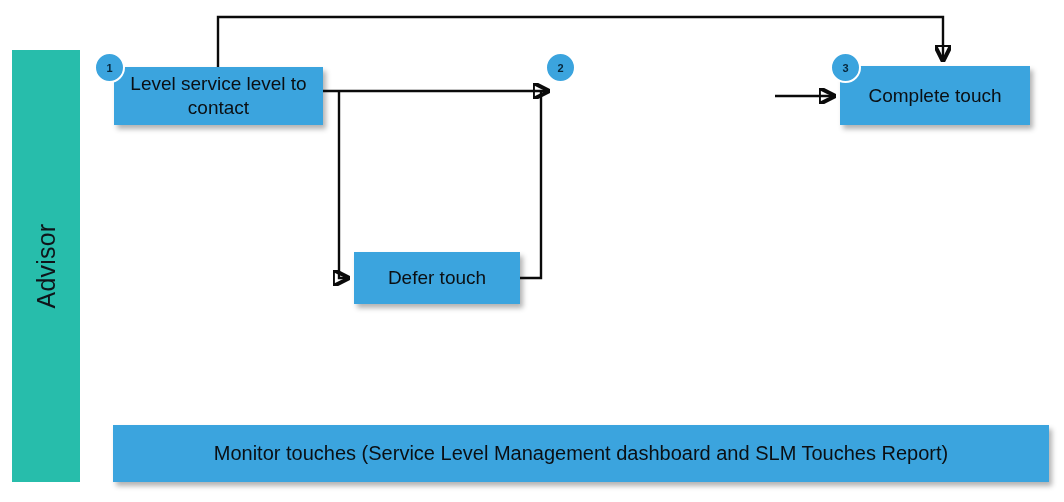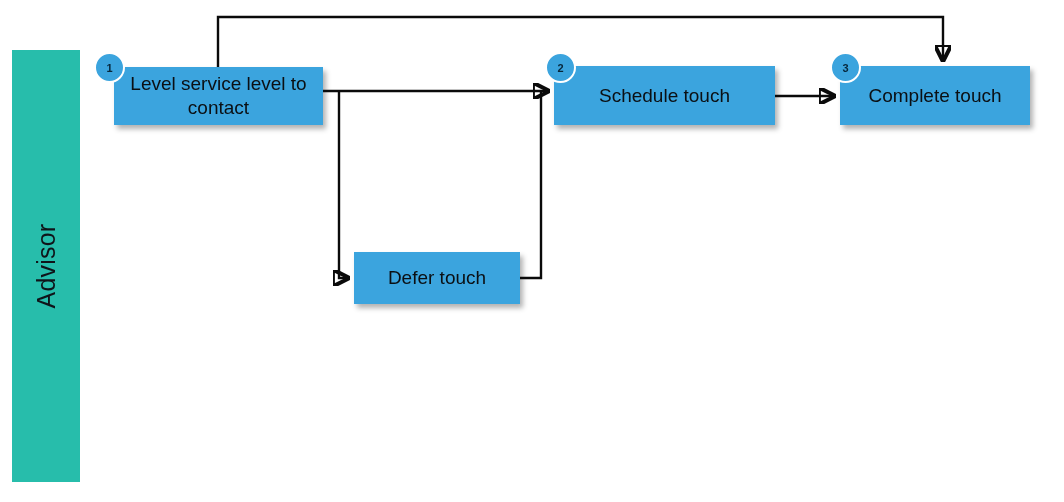--- a/index.html
+++ b/index.html
@@ -119,30 +119,30 @@
 
     <path d="M 520 278 L 541 278 L 541 92"></path>
 
     <path d="M 775 96 L 834 96" marker-end="url(#arrow)"></path>
   </svg>
 
   <div class="node" id="node-apply">
     <span>Level service level to contact</span>
   </div>
 
-  <div class="node" id="node-sched">
-    <span>Schedule touch</span>
-  </div>
 
   <div class="node" id="node-comp">
     <span>Complete touch</span>
   </div>
 
   <div class="node" id="node-defer">
     <span>Defer touch</span>
   </div>
 
+  <div class="node" id="node-monitor">
+    <span>Monitor touches (Service Level Management dashboard and SLM Touches Report)</span>
+  </div>
 
   <div class="badge" id="badge-1">1</div>
   <div class="badge" id="badge-2">2</div>
   <div class="badge" id="badge-3">3</div>
 
 </div>
 
 </body></html>

